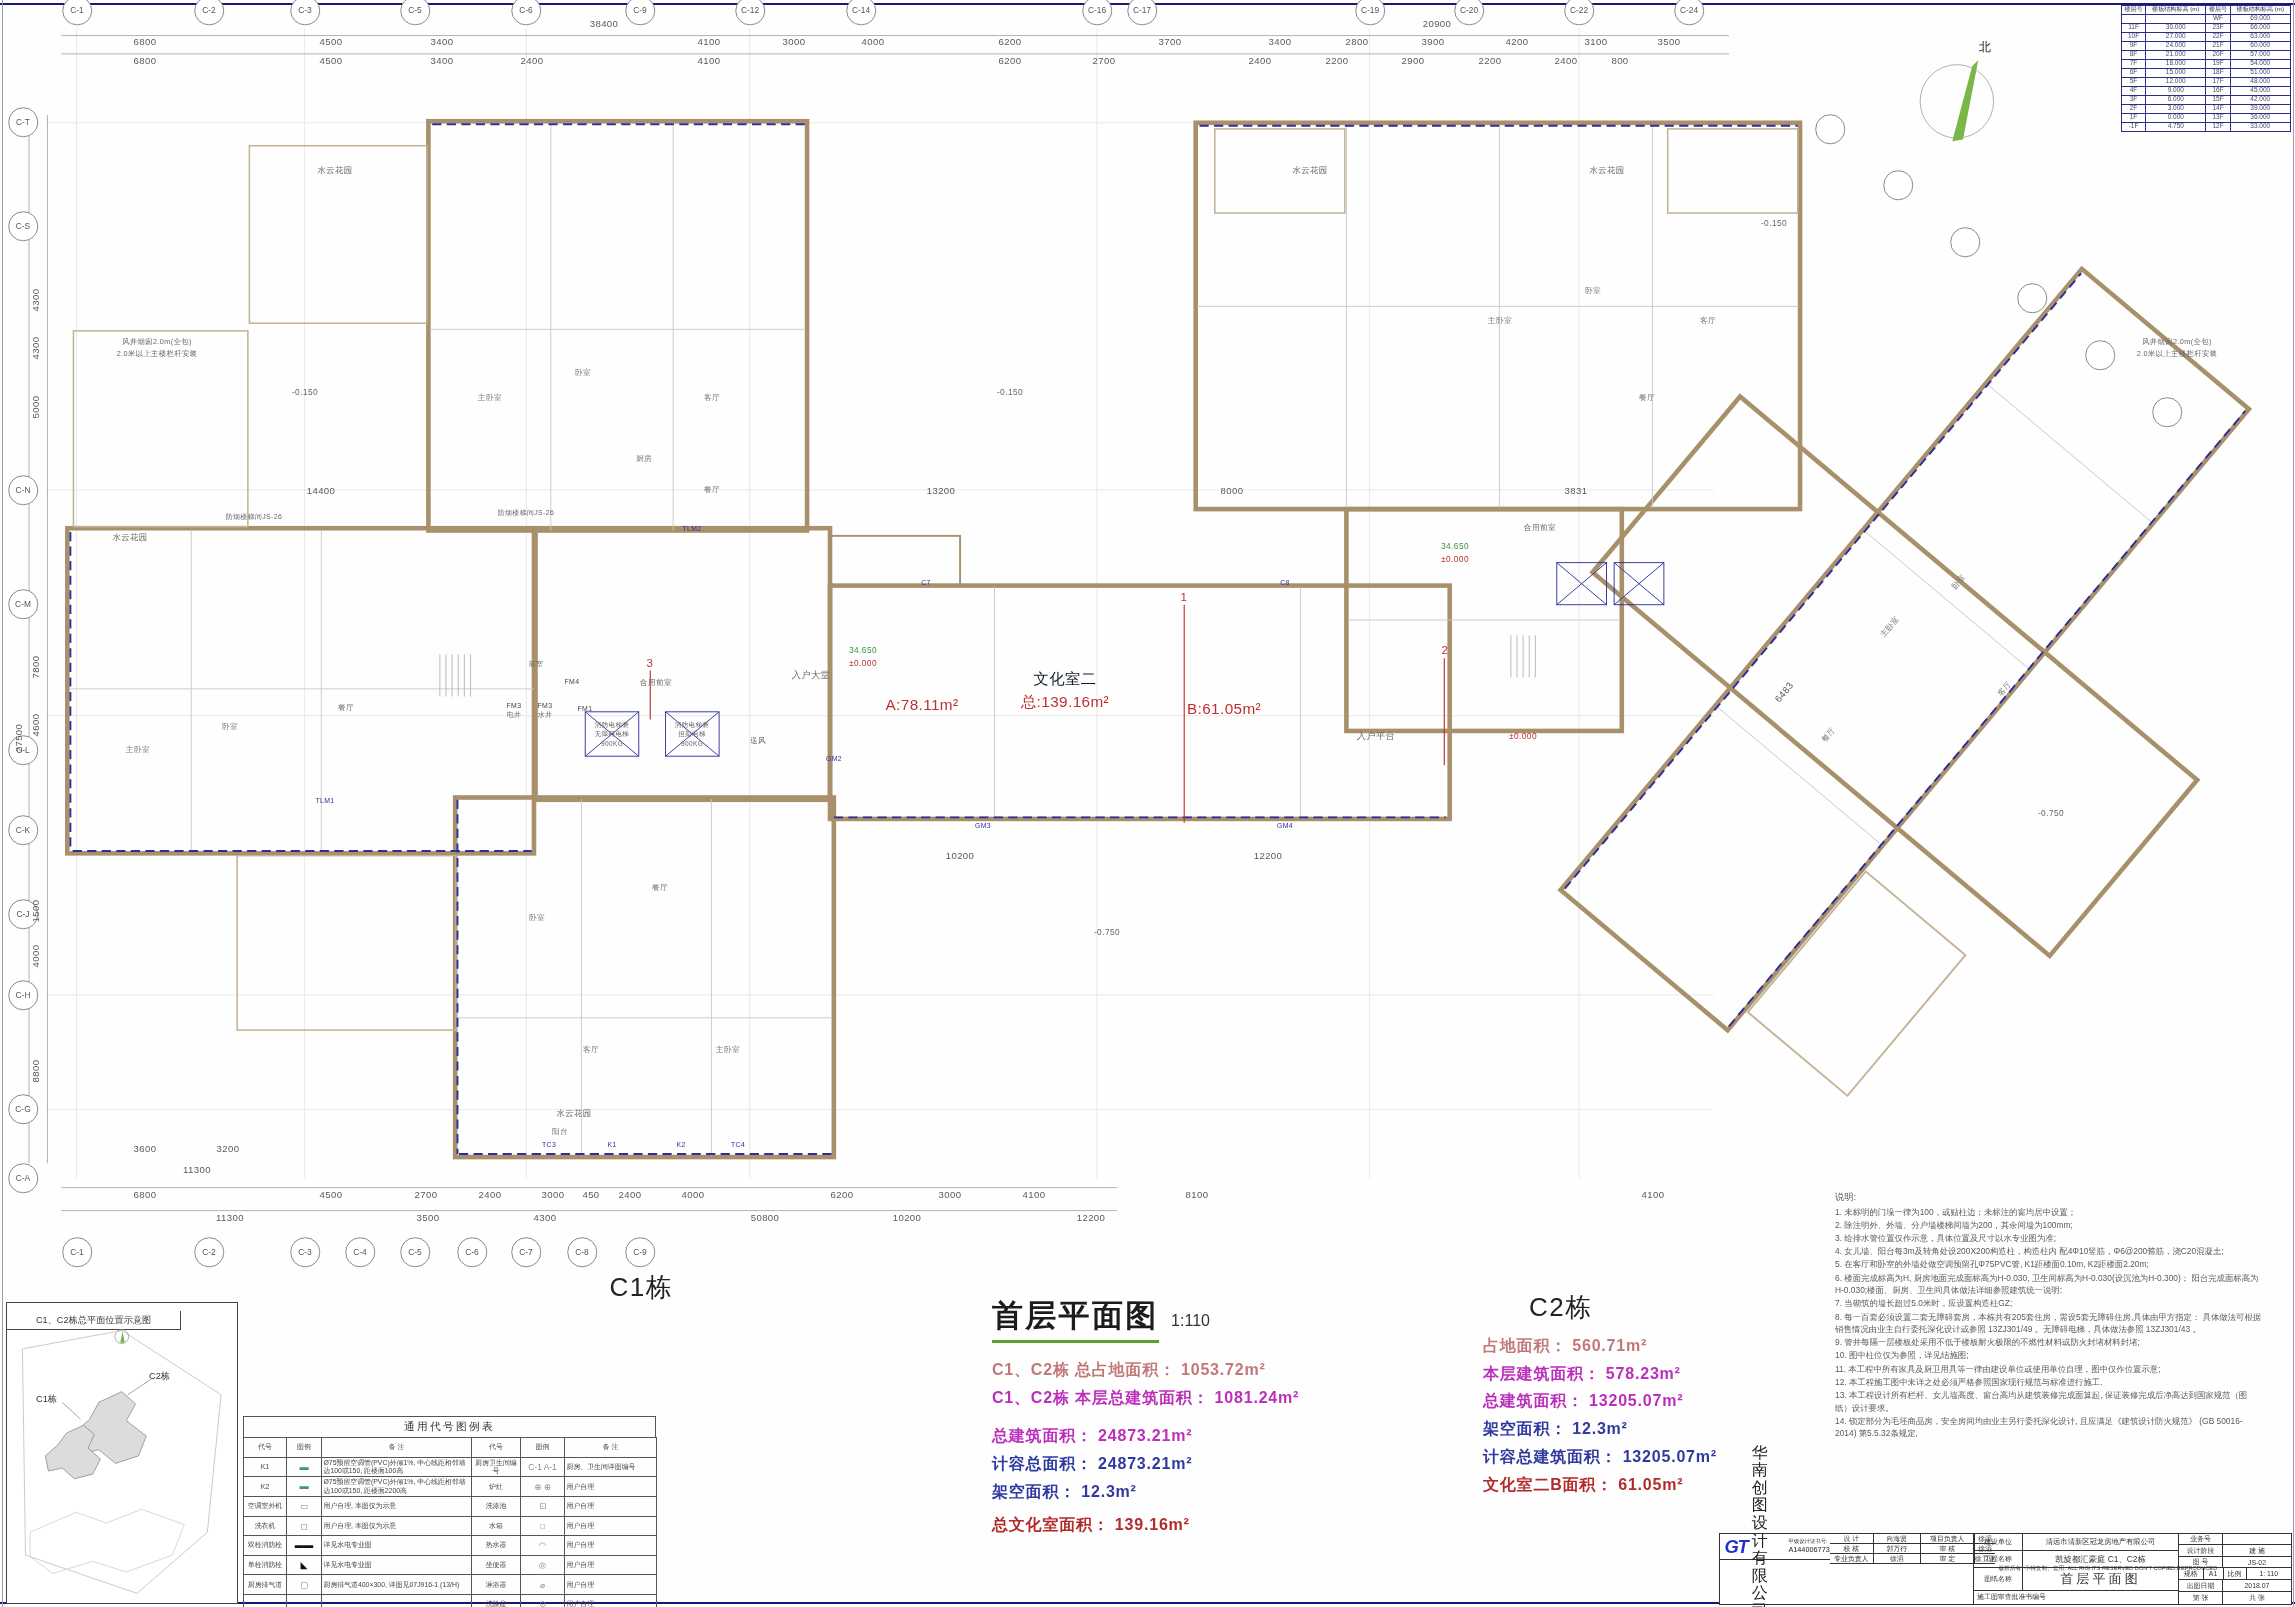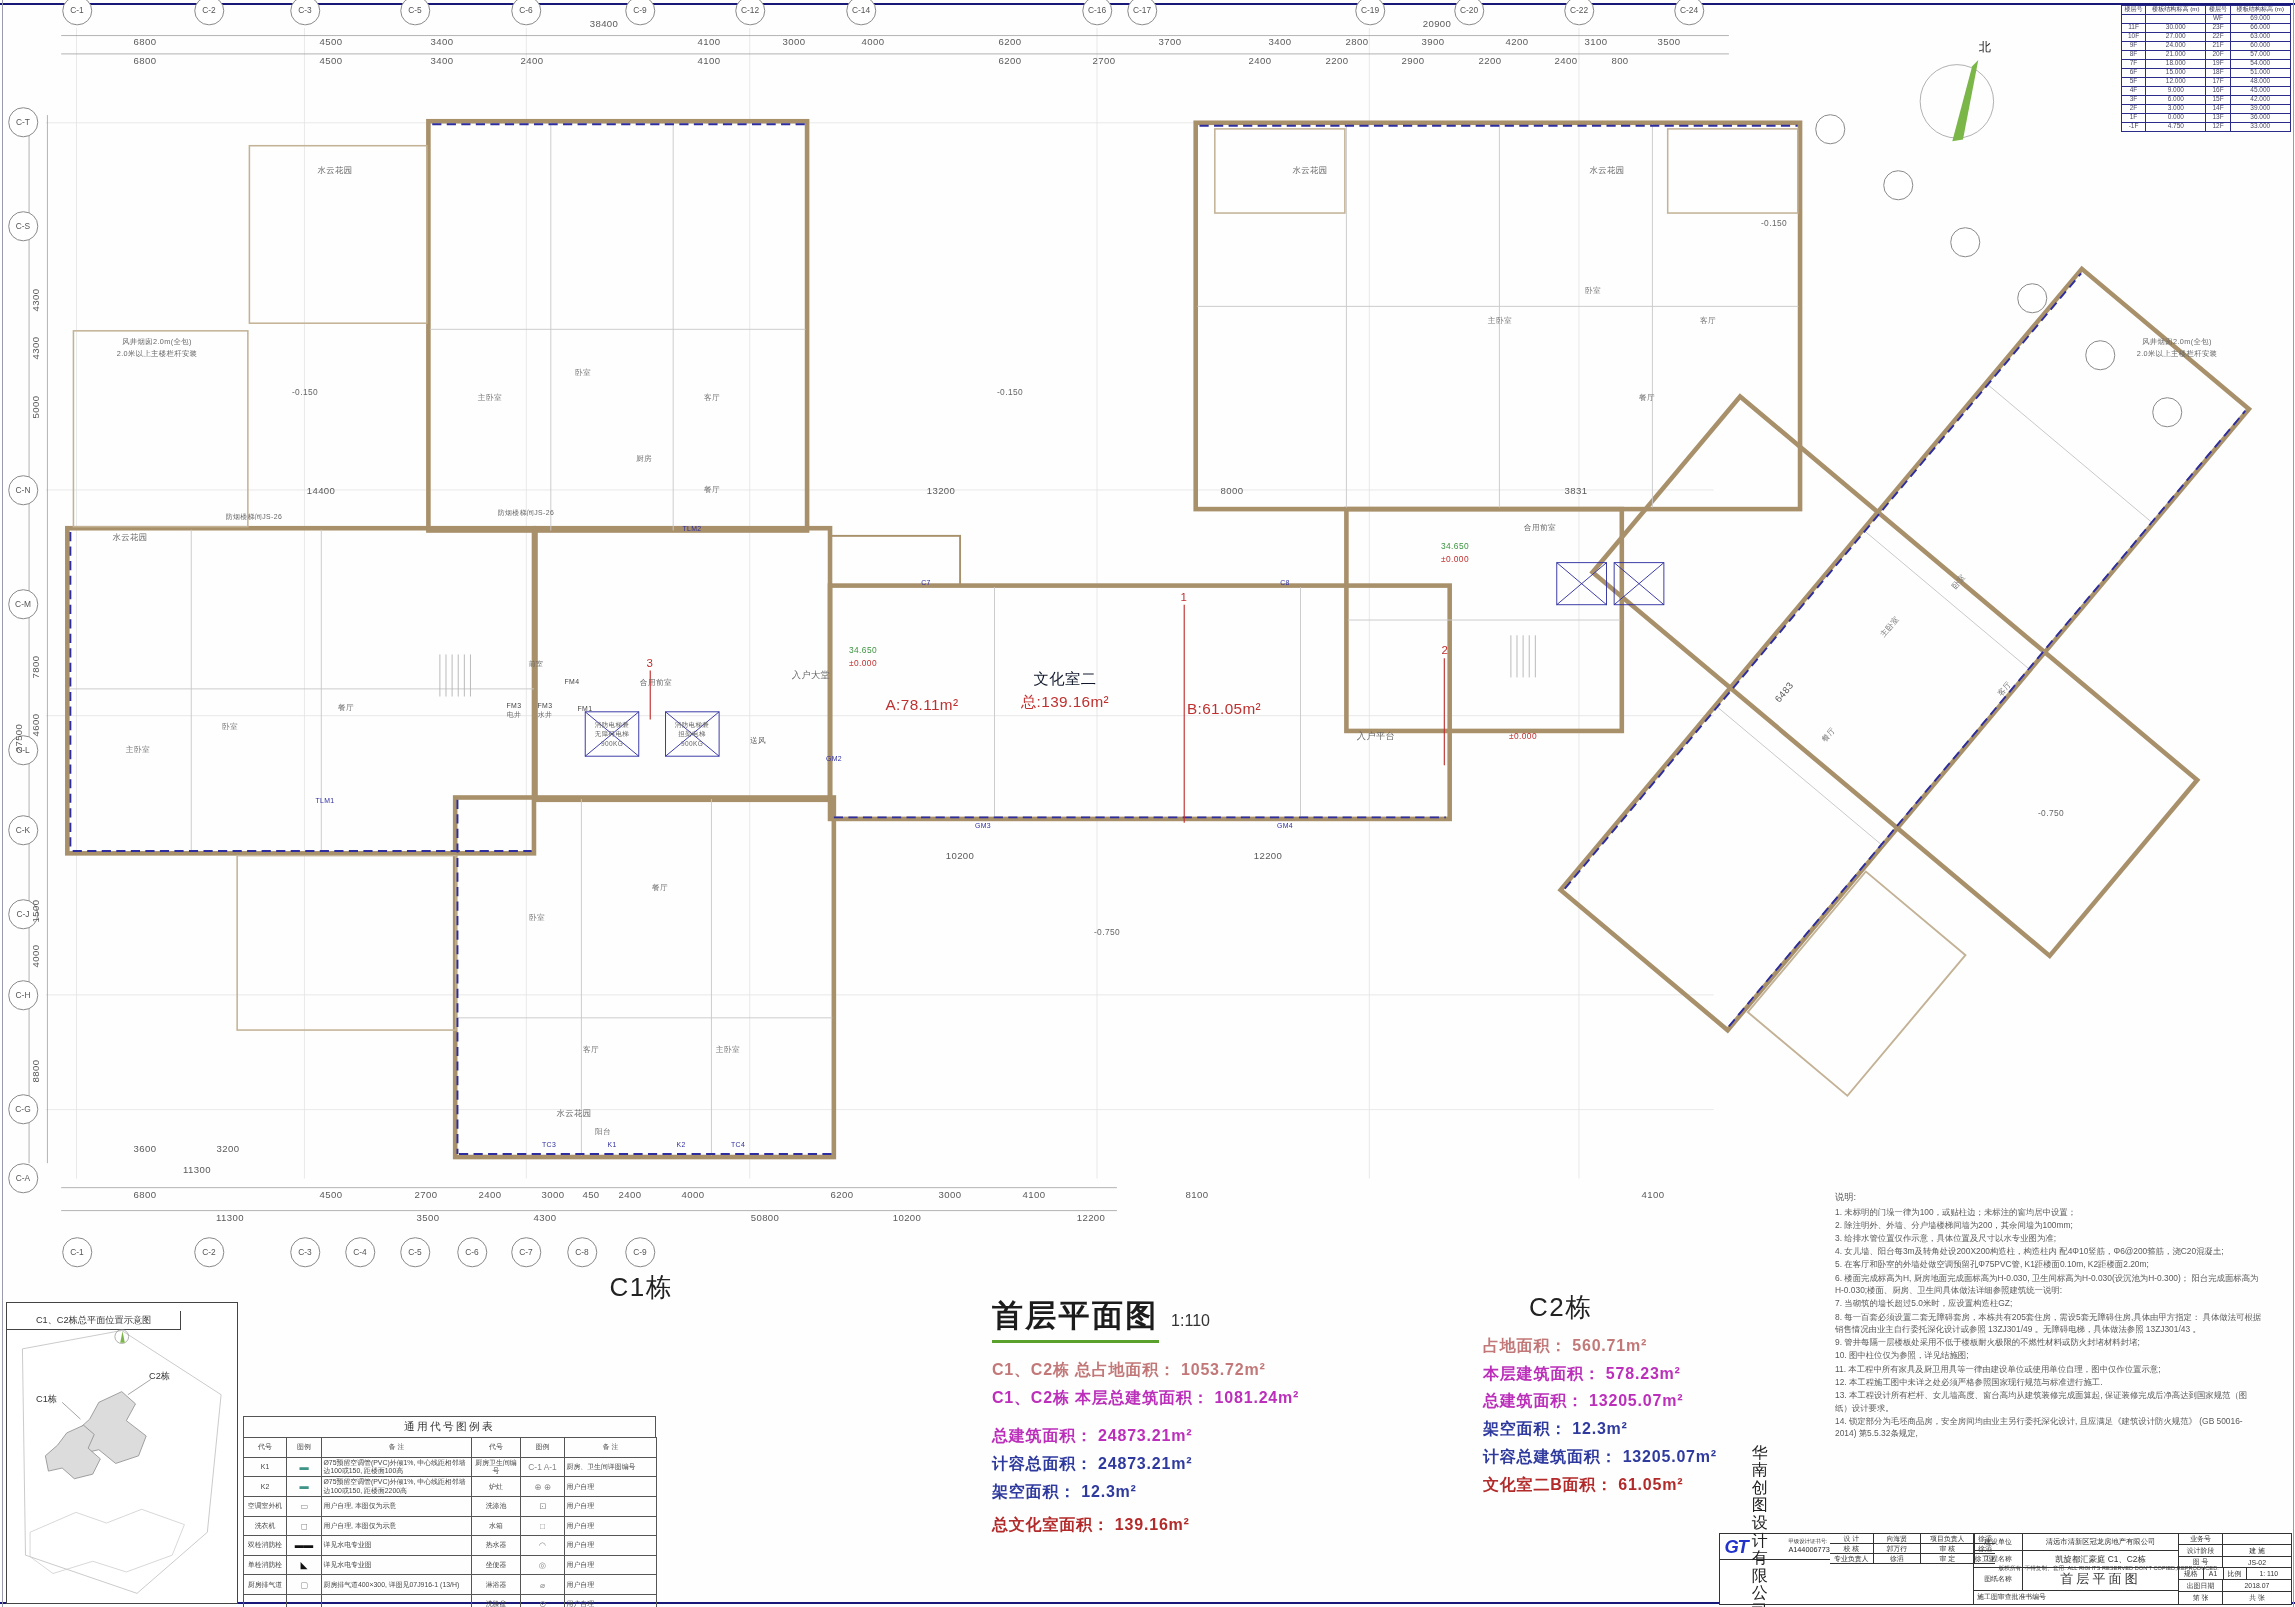--- a/index.html
+++ b/index.html
@@ -389,21 +389,21 @@
       <span class="pl" style="left: 1445px; top: 650px; color: rgb(192, 48, 48); font-size: 11.5px;">2</span>
       <span class="pl" style="left: 650px; top: 663px; color: rgb(192, 48, 48); font-size: 11.5px;">3</span>
       <span class="pl" style="left: 138px; top: 750px; color: rgb(119, 119, 119); font-size: 7.7px;">主卧室</span>
       <span class="pl" style="left: 230px; top: 727px; color: rgb(119, 119, 119); font-size: 7.7px;">卧室</span>
       <span class="pl" style="left: 346px; top: 708px; color: rgb(119, 119, 119); font-size: 7.7px;">餐厅</span>
       <span class="pl" style="left: 712px; top: 398px; color: rgb(119, 119, 119); font-size: 7.7px;">客厅</span>
       <span class="pl" style="left: 490px; top: 398px; color: rgb(119, 119, 119); font-size: 7.7px;">主卧室</span>
       <span class="pl" style="left: 583px; top: 373px; color: rgb(119, 119, 119); font-size: 7.7px;">卧室</span>
       <span class="pl" style="left: 712px; top: 490px; color: rgb(119, 119, 119); font-size: 7.7px;">餐厅</span>
       <span class="pl" style="left: 644px; top: 459px; color: rgb(119, 119, 119); font-size: 7.7px;">厨房</span>
-      <span class="pl" style="left: 603px; top: 1132px; color: rgb(119, 119, 119); font-size: 7.7px;">阳台</span>
+      <span class="pl" style="left: 560px; top: 1132px; color: rgb(119, 119, 119); font-size: 7.7px;">阳台</span>
       <span class="pl" style="left: 591px; top: 1050px; color: rgb(119, 119, 119); font-size: 7.7px;">客厅</span>
       <span class="pl" style="left: 728px; top: 1050px; color: rgb(119, 119, 119); font-size: 7.7px;">主卧室</span>
       <span class="pl" style="left: 537px; top: 918px; color: rgb(119, 119, 119); font-size: 7.7px;">卧室</span>
       <span class="pl" style="left: 660px; top: 888px; color: rgb(119, 119, 119); font-size: 7.7px;">餐厅</span>
       <span class="pl" style="left: 1500px; top: 321px; color: rgb(119, 119, 119); font-size: 7.7px;">主卧室</span>
       <span class="pl" style="left: 1593px; top: 291px; color: rgb(119, 119, 119); font-size: 7.7px;">卧室</span>
       <span class="pl" style="left: 1708px; top: 321px; color: rgb(119, 119, 119); font-size: 7.7px;">客厅</span>
       <span class="pl" style="left: 1647px; top: 398px; color: rgb(119, 119, 119); font-size: 7.7px;">餐厅</span>
       <span class="pl" style="left: 325px; top: 800px; color: rgb(45, 45, 160); font-size: 6.9px;">TLM1</span>
       <span class="pl" style="left: 692px; top: 528px; color: rgb(45, 45, 160); font-size: 6.9px;">TLM2</span>

